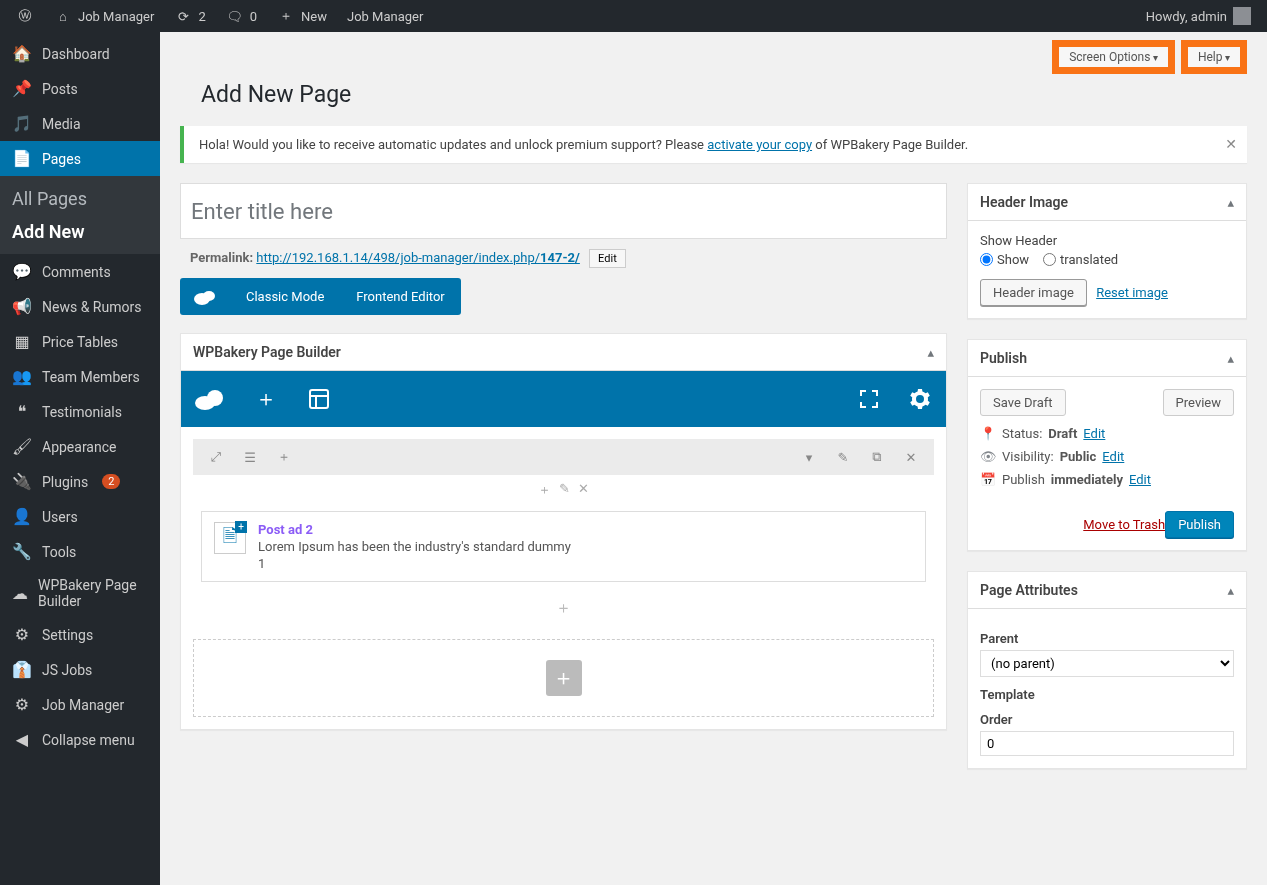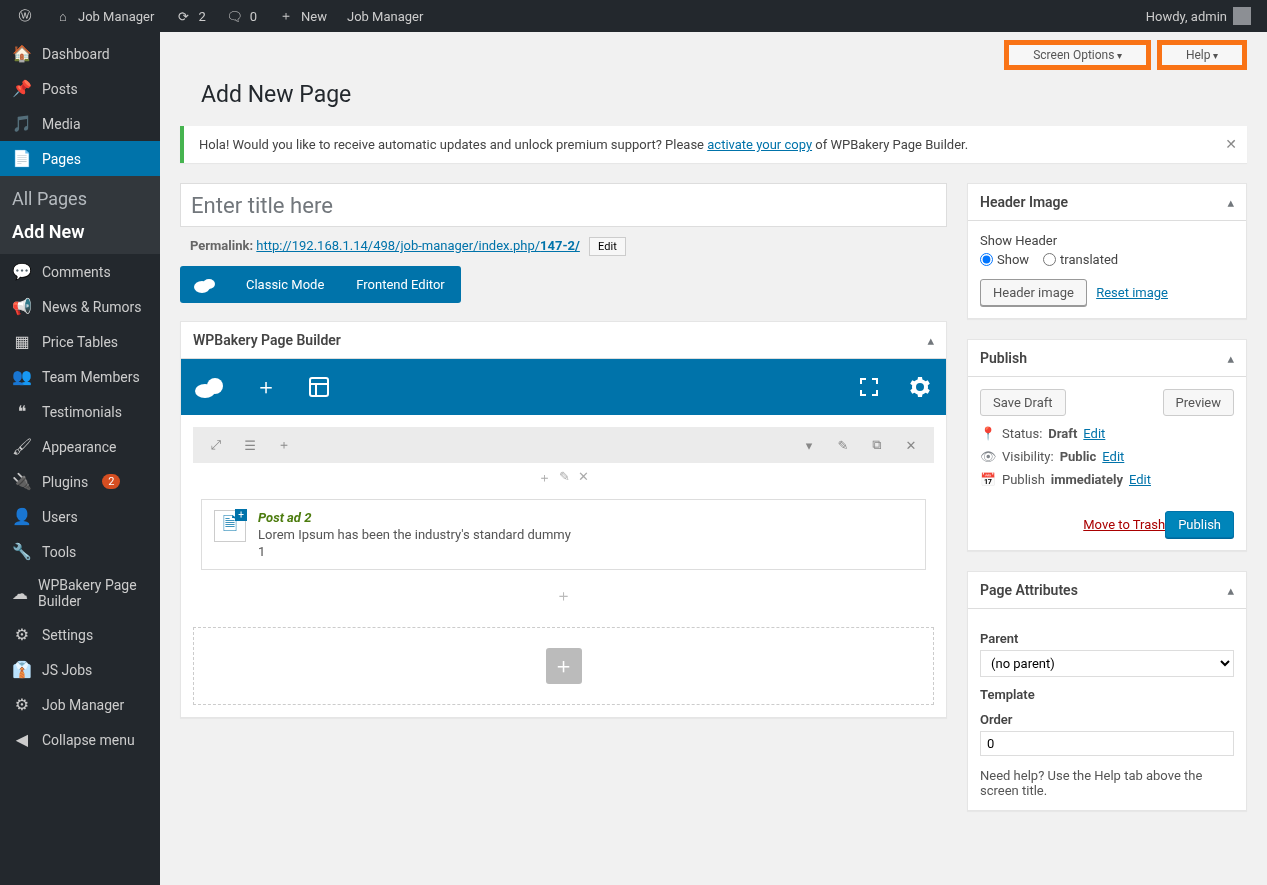--- a/index.html
+++ b/index.html
@@ -20,34 +20,34 @@
 .menu-item.active::after { content: ''; position: absolute; right: -8px; top: 50%; transform: translateY(-50%); border: 8px solid transparent; border-right-color: #f1f1f1; }
 .menu-icon { width: 20px; text-align: center; font-size: 16px; }
 .submenu { background: #32373c; padding: 6px 0; }
 .submenu-item { padding: 6px 12px; color: #b4b9be; cursor: pointer; font-size: 18px; }
 .submenu-item.current { color: #fff; font-weight: 600; }
 .badge { background: #d54e21; color: #fff; font-size: 11px; padding: 1px 6px; border-radius: 9px; margin-left: 4px; }
 
 
 .main { margin-left: 160px; padding: 0 20px 40px 20px; padding-top: 40px; }
 .top-right { position: absolute; top: 40px; right: 20px; display: flex; gap: 6px; }
-.screen-btn { background: #f7f7f7; border: 5px solid #f97316; padding: 3px 24px; font-size: 12px; color: #555; cursor: pointer; }
+.screen-btn { background: #f7f7f7; border: 7px solid #f97316; padding: 3px 10px; font-size: 12px; color: #555; cursor: pointer; }
 .screen-btn::after { content: ' ▾'; font-size: 10px; }
 
 h1.page-title { font-size: 23px; font-weight: 400; color: #23282d; padding: 9px 0 18px; margin-left: 21px; }
 
 .notice { background: #fff; border-left: 4px solid #46b450; padding: 11px 15px; margin-bottom: 20px; position: relative; box-shadow: 0 1px 1px rgba(0,0,0,.04); }
 .notice a { color: #0073aa; text-decoration: underline; }
 .notice-dismiss { position: absolute; right: 10px; top: 10px; color: #888; cursor: pointer; font-size: 14px; }
 
 .layout { display: flex; gap: 20px; }
 .col-main { flex: 1; min-width: 0; }
 .col-side { width: 280px; }
 
-.title-input { width: 100%; padding: 3px 10px; font-size: 1.7em; height: 44px; border: 1px solid #ddd; background: #fff; color: #333; }
+.title-input { width: 100%; padding: 3px 10px; font-size: 1.7em; height: 56px; border: 1px solid #ddd; background: #fff; color: #333; }
 .title-input::placeholder { color: #72777c; }
 
 .permalink-row { margin: 10px 0; font-size: 13px; padding: 0 10px; color: #666; }
 .permalink-row a { color: #0073aa; text-decoration: underline; }
 .btn-small { border: 1px solid #ccc; background: #f7f7f7; padding: 2px 8px; font-size: 11px; cursor: pointer; margin-left: 6px; }
 
 .vc-navbar { background: #0073aa; display: inline-flex; align-items: center; border-radius: 3px; overflow: hidden; margin-bottom: 18px; }
 .vc-navbar-item { padding: 11px 16px; color: #fff; cursor: pointer; font-size: 13px; }
 .vc-logo { padding: 8px 14px; display: flex; align-items: center; }
 
@@ -65,21 +65,21 @@
 .vc-row-bar { background: #ebebeb; height: 36px; display: flex; align-items: center; justify-content: space-between; padding: 0 8px; margin: 12px 12px 0; }
 .vc-row-bar-left, .vc-row-bar-right { display: flex; gap: 4px; }
 .vc-row-btn { width: 30px; height: 28px; display: flex; align-items: center; justify-content: center; color: #888; cursor: pointer; border: 1px solid transparent; }
 
 .vc-col-top { display: flex; justify-content: center; gap: 8px; padding: 6px 0; color: #aaa; }
 .vc-col-icon { cursor: pointer; font-size: 13px; }
 
 .vc-element { background: #fff; border: 1px solid #ddd; margin: 6px 20px; padding: 10px 12px; display: flex; gap: 12px; align-items: flex-start; }
 .vc-el-icon { width: 32px; height: 32px; border: 1px solid #ccc; display: flex; align-items: center; justify-content: center; color: #0073aa; font-size: 18px; position: relative; }
 .vc-el-icon::after { content: '+'; position: absolute; top: -2px; right: -2px; background: #0073aa; color: #fff; width: 12px; height: 12px; font-size: 10px; line-height: 12px; text-align: center; }
-.vc-el-body strong { font-size: 13px; color: #4d7c0f; font-style: italic; }
+.vc-el-body strong { font-size: 13px; color: #8b5cf6; }
 .vc-el-body p { font-size: 13px; color: #555; margin-top: 2px; }
 
 .vc-add-btn-small { text-align: center; padding: 10px 0; color: #bbb; font-size: 16px; cursor: pointer; }
 
 .vc-empty { border: 1px dashed #ccc; margin: 10px 12px 12px; padding: 20px; text-align: center; }
 .vc-add-big { width: 36px; height: 36px; background: #bbb; color: #fff; font-size: 22px; display: inline-flex; align-items: center; justify-content: center; cursor: pointer; border-radius: 3px; }
 
 
 .radio-row { display: flex; align-items: center; gap: 4px; margin: 4px 0 12px; }
 .radio-row label { margin-right: 10px; }
@@ -382,18 +382,17 @@
         <div class="postbox-header">
           <h2>Page Attributes</h2>
           <span class="toggle-indicator">▴</span>
         </div>
         <div class="postbox-body">
           <label class="field-label">Parent</label>
           <select><option>(no parent)</option></select>
           <label class="field-label">Template</label>
           <label class="field-label">Order</label>
           <input type="text" class="num" value="0" style="">
-          <p class="help-text">Need help? Use the Help tab above the screen title.</p>
         </div>
       </div>
     </div>
   </div>
 </div>
 
 </body></html>

